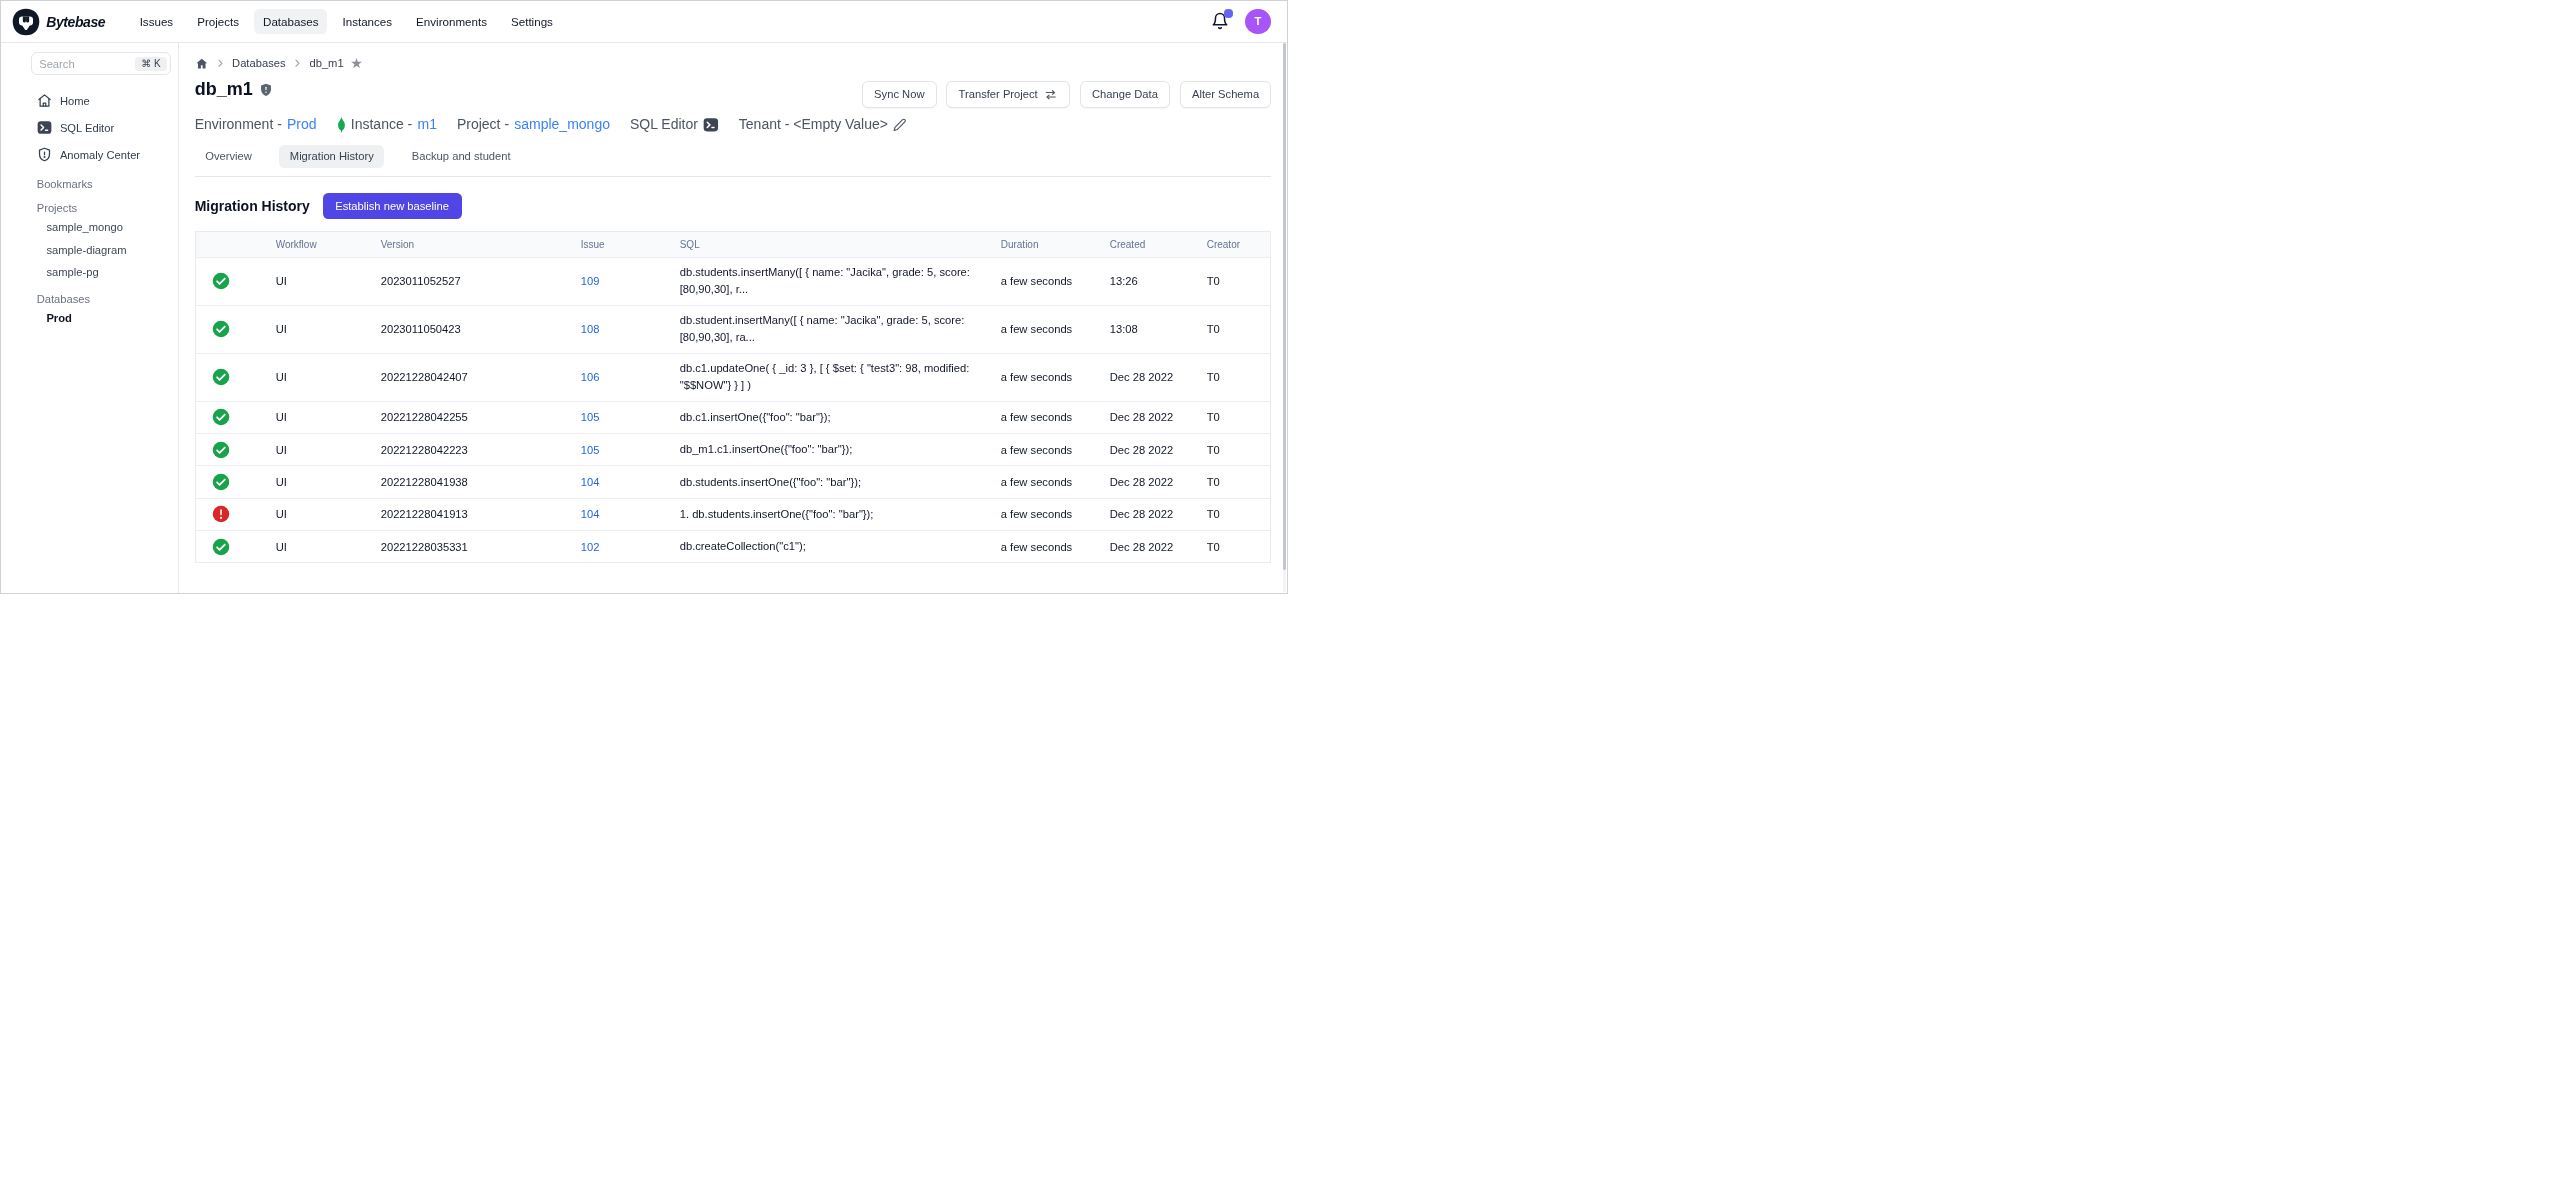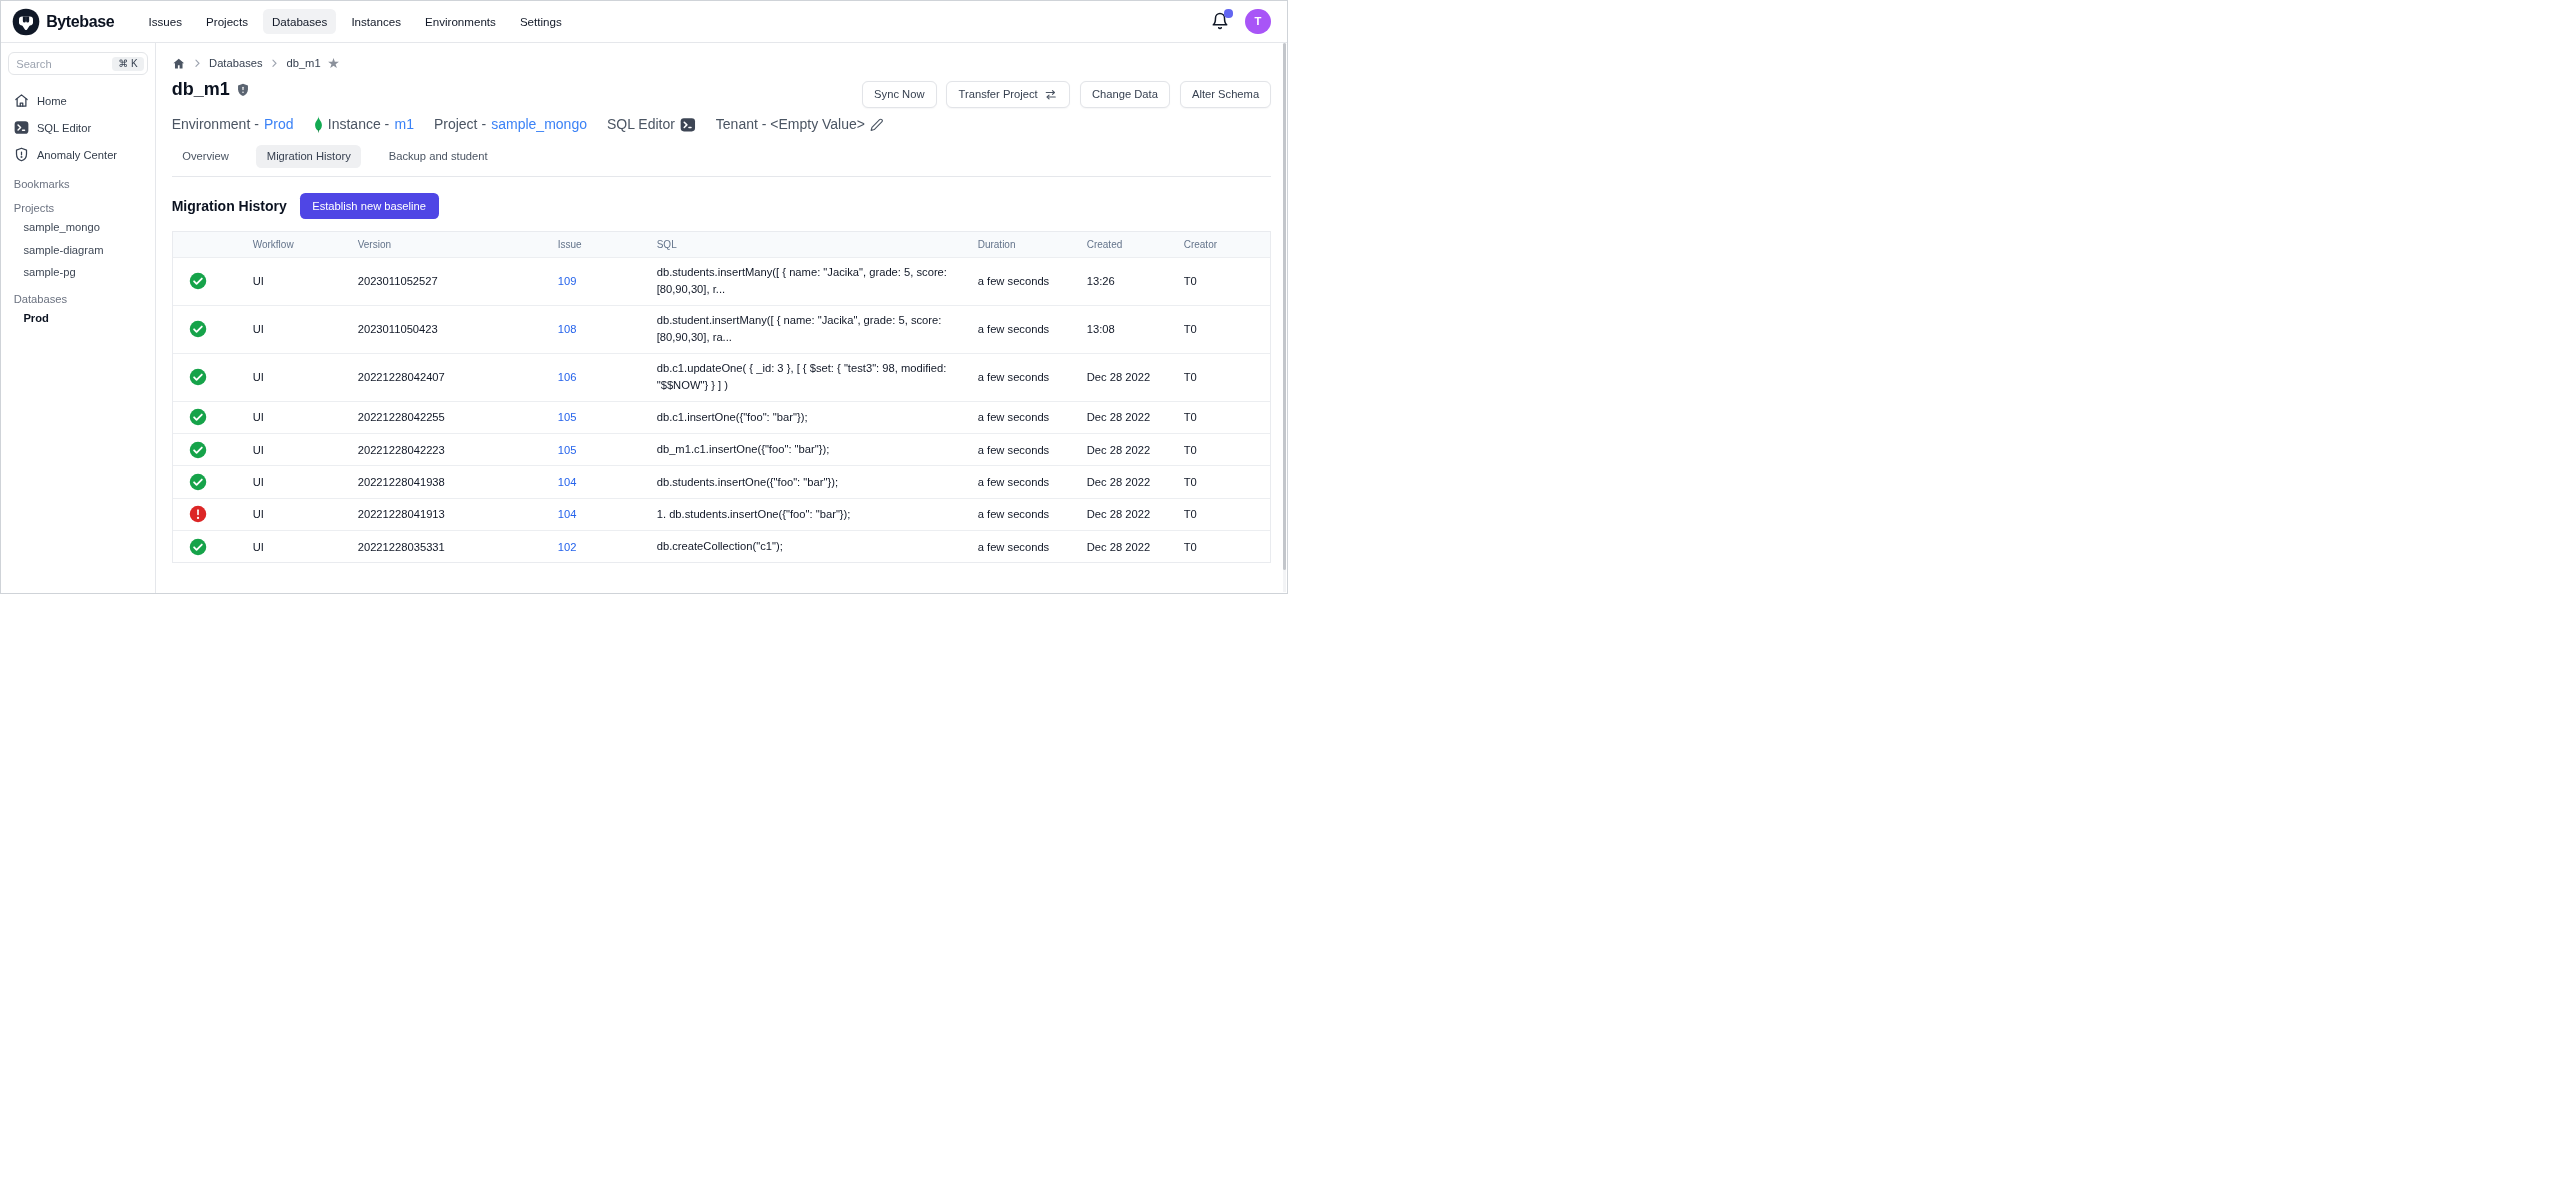--- a/index.html
+++ b/index.html
@@ -11,31 +11,31 @@
   html,body{background:#fff;}
   body{
     width:1288px; height:594px; position:relative; overflow:hidden;
     border:0.7px solid #cfd3d8;
     font-family:"Liberation Sans", sans-serif; color:var(--text);
   }
   
   .navbar{height:42px; display:flex; align-items:center; padding:0 16.4px 0 10.5px; border-bottom:0.7px solid var(--border); background:#fff;}
   .brand{display:flex; align-items:center; gap:6.7px; margin-right:25.4px; cursor:pointer;}
   .logo-mark{width:28px; height:28px; display:block;}
-  .brand-name{font-size:16px; font-weight:800; color:#0b1220; letter-spacing:-0.4px;}
+  .brand-name{font-size:14px; font-weight:800; color:#0b1220; letter-spacing:-0.4px;font-style:italic;}
   .nav-links{display:flex; gap:6px; align-items:center;}
   .nav-link{padding:6px 9px; font-size:11.6px; color:#111827; border-radius:5.2px; cursor:pointer; white-space:nowrap;}
   .nav-link.active{background:#f1f2f4;}
   .nav-right{margin-left:auto; display:flex; align-items:center; gap:16.4px;}
   .bell-wrap{position:relative; cursor:pointer; line-height:0;}
   .bell-dot{position:absolute; top:-3px; right:-3.7px; width:8.2px; height:8.2px; border-radius:50%; background:var(--notify);}
   .avatar{width:25.4px; height:25.4px; border-radius:50%; background:var(--avatar); color:#fff; display:flex; align-items:center; justify-content:center; font-size:11.2px; font-weight:700; cursor:pointer;}
   
   .app{display:flex; height:calc(100% - 42px);}
-  .sidebar{width:155px; flex:0 0 155px; border-right:0.7px solid var(--border); padding:9px 6.7px 0 6.7px;}
+  .sidebar{width:155px; flex:0 0 155px; border-right:0.7px solid var(--border); padding:9px 6.7px 0 6.7px;margin-left:23px;}
   .main{flex:1; padding:9px 15.7px 0 15.7px; position:relative; overflow:hidden;}
   
   .search-box{display:flex; align-items:center; justify-content:space-between; border:0.7px solid #e3e5e8; border-radius:6px; padding:3.7px 3.7px 3.7px 7.5px; margin-bottom:12px; cursor:text;}
   .search-placeholder{color:#9ca3af; font-size:11.2px;}
   .kbd{background:#eef0f2; border-radius:3.7px; padding:1.5px 6px; font-size:10px; color:#374151; white-space:nowrap;}
   .side-item{display:flex; align-items:center; gap:8.2px; padding:6px 6px; font-size:11.2px; color:#333d4b; border-radius:4.5px; cursor:pointer;}
   .side-item svg{flex:0 0 auto;}
   .side-section{padding:6.7px 6px 2.2px 6px; font-size:11.2px; color:#6b7280; margin-top:3px;}
   .side-sub{padding:5.2px 6px 5.2px 15.7px; font-size:11.2px; color:#3f4856; cursor:pointer;}
   .side-sub.prod{font-weight:700; color:#0b1220;}

